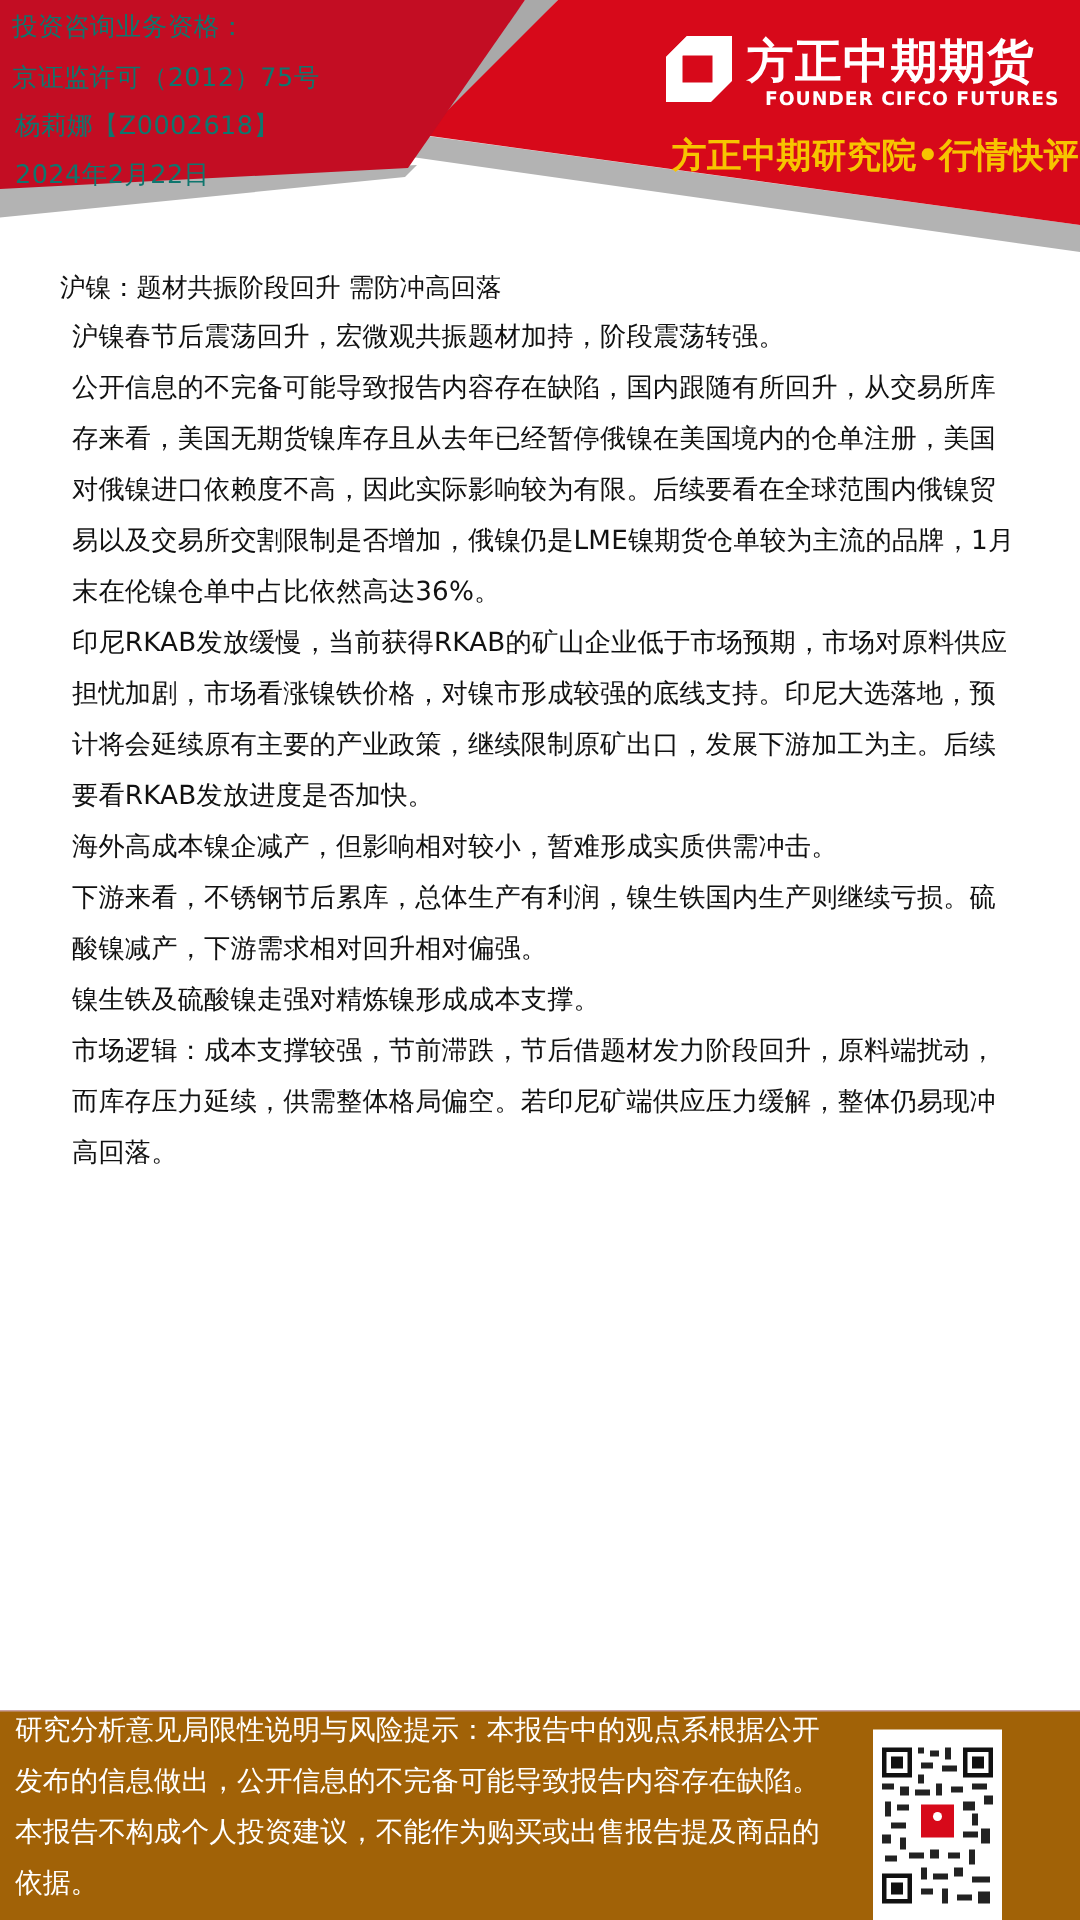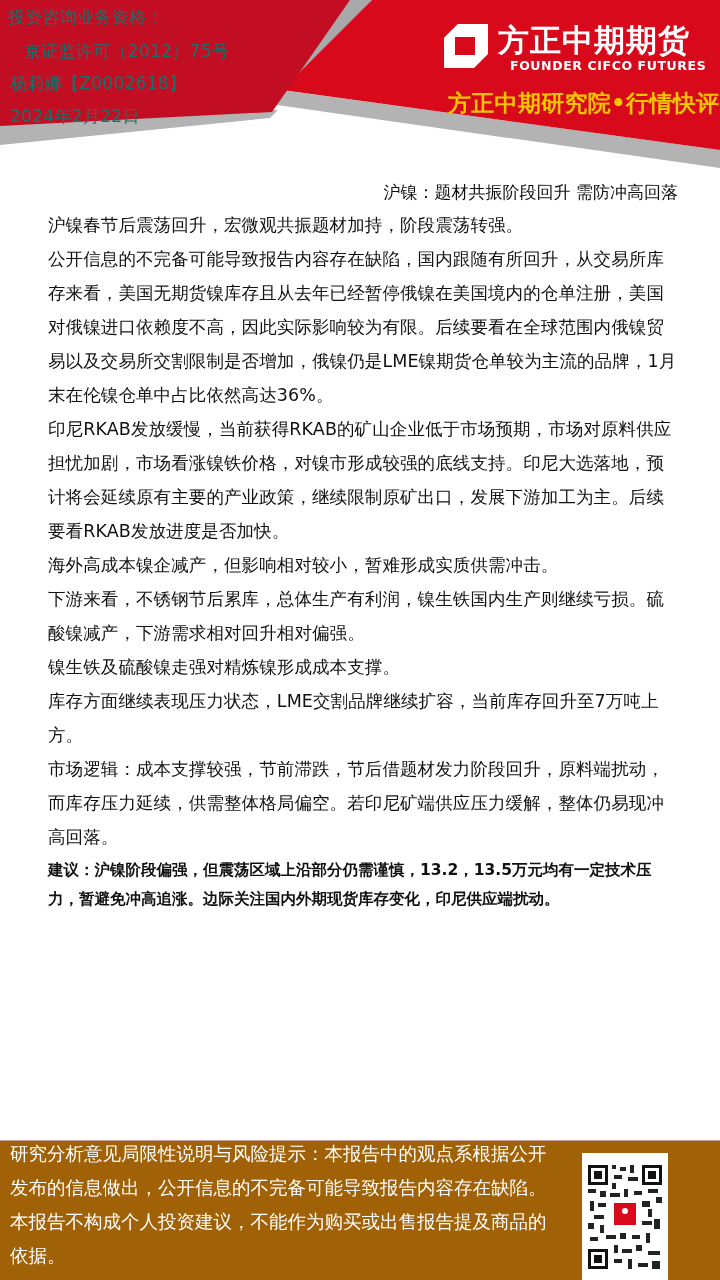--- a/index.html
+++ b/index.html
@@ -5,33 +5,33 @@
   html, body { margin: 0; padding: 0; }
   body {
     width: 720px; height: 1280px; position: relative; overflow: hidden;
     background: #ffffff;
     font-family: "DejaVu Sans", "Liberation Sans", sans-serif;
   }
   .header { position: absolute; left: 0; top: 0; width: 720px; height: 170px; }
   .header svg { position: absolute; left: 0; top: 0; }
   .qual { position: absolute; left: 8px; color: #0f766e; font-size: 17px; white-space: nowrap; letter-spacing: 0.3px; }
   .q1 { top: 6px; }
-  .q2 { top: 40px; margin-left: 16px; }
+  .q2 { top: 40px; }
   .q3 { top: 72px; left: 10px; }
   .q4 { top: 105px; left: 10px; }
 
   .logo { position: absolute; left: 444px; top: 24px; width: 260px; height: 52px; }
   .logo-mark { position: absolute; left: 0; top: 2px; width: 44px; height: 44px; }
   .logo-cn { position: absolute; left: 54px; top: -4px; color: #fff; font-size: 31px; font-weight: bold; letter-spacing: 1px; white-space: nowrap; }
   .logo-en { position: absolute; left: 66px; top: 34px; color: #fff; font-size: 12.5px; font-weight: bold; letter-spacing: 0.6px; white-space: nowrap; }
 
   .slogan { position: absolute; left: 408px; top: 88px; color: #f7c400; font-size: 23px; font-weight: bold; white-space: nowrap; letter-spacing: 0.3px; margin-left: 40px; }
 
   .content { position: absolute; left: 48px; top: 176px; width: 630px; color: #111; }
-  .title { text-align: right; font-size: 17px; height: 32px; line-height: 32px; margin-left: -8px; }
+  .title { text-align: left; font-size: 17px; height: 32px; line-height: 32px; margin-left: -8px; }
   .para { font-size: 17.5px; line-height: 34px; margin: 0; letter-spacing: 0.1px; }
   .advice { font-size: 15.5px; line-height: 29px; font-weight: bold; margin: 2px 0 0 0; }
 
   .footer { position: absolute; left: 0; top: 1140px; width: 720px; height: 140px; background: #a16207; border-top: 1px solid #c9a0a0; }
   .disclaimer { position: absolute; left: 10px; top: -4px; width: 540px; color: #fff; font-size: 18.5px; line-height: 34px; }
   .qr { position: absolute; left: 582px; top: 12px; width: 86px; height: 128px; background: #fff; }
   .qr svg { position: absolute; left: 4px; top: 6px; }
 </style>
 </head>
 <body>
@@ -69,23 +69,21 @@
 </div>
 
 <div class="content">
   <div class="title">沪镍：题材共振阶段回升 需防冲高回落</div>
   <p class="para">沪镍春节后震荡回升，宏微观共振题材加持，阶段震荡转强。</p>
   <p class="para">公开信息的不完备可能导致报告内容存在缺陷，国内跟随有所回升，从交易所库存来看，美国无期货镍库存且从去年已经暂停俄镍在美国境内的仓单注册，美国对俄镍进口依赖度不高，因此实际影响较为有限。后续要看在全球范围内俄镍贸易以及交易所交割限制是否增加，俄镍仍是LME镍期货仓单较为主流的品牌，1月末在伦镍仓单中占比依然高达36%。</p>
   <p class="para">印尼RKAB发放缓慢，当前获得RKAB的矿山企业低于市场预期，市场对原料供应担忧加剧，市场看涨镍铁价格，对镍市形成较强的底线支持。印尼大选落地，预计将会延续原有主要的产业政策，继续限制原矿出口，发展下游加工为主。后续要看RKAB发放进度是否加快。</p>
   <p class="para">海外高成本镍企减产，但影响相对较小，暂难形成实质供需冲击。</p>
   <p class="para">下游来看，不锈钢节后累库，总体生产有利润，镍生铁国内生产则继续亏损。硫酸镍减产，下游需求相对回升相对偏强。</p>
   <p class="para">镍生铁及硫酸镍走强对精炼镍形成成本支撑。</p>
-  <p class="para">库存方面继续表现压力状态，LME交割品牌继续扩容，当前库存回升至7万吨上方。</p>
   <p class="para">市场逻辑：成本支撑较强，节前滞跌，节后借题材发力阶段回升，原料端扰动，而库存压力延续，供需整体格局偏空。若印尼矿端供应压力缓解，整体仍易现冲高回落。</p>
-  <p class="advice">建议：沪镍阶段偏强，但震荡区域上沿部分仍需谨慎，13.2，13.5万元均有一定技术压力，暂避免冲高追涨。边际关注国内外期现货库存变化，印尼供应端扰动。</p>
 </div>
 
 <div class="footer">
   <div class="disclaimer">研究分析意见局限性说明与风险提示：本报告中的观点系根据公开发布的信息做出，公开信息的不完备可能导致报告内容存在缺陷。本报告不构成个人投资建议，不能作为购买或出售报告提及商品的依据。</div>
   <div class="qr">
     <svg width="78" height="116" viewBox="0 0 78 116">
       <rect x="0" y="0" width="78" height="116" fill="#ffffff"></rect>
 
       <rect x="2" y="6" width="20" height="20" fill="#111"></rect>
         <rect x="5" y="9" width="14" height="14" fill="#fff"></rect>

